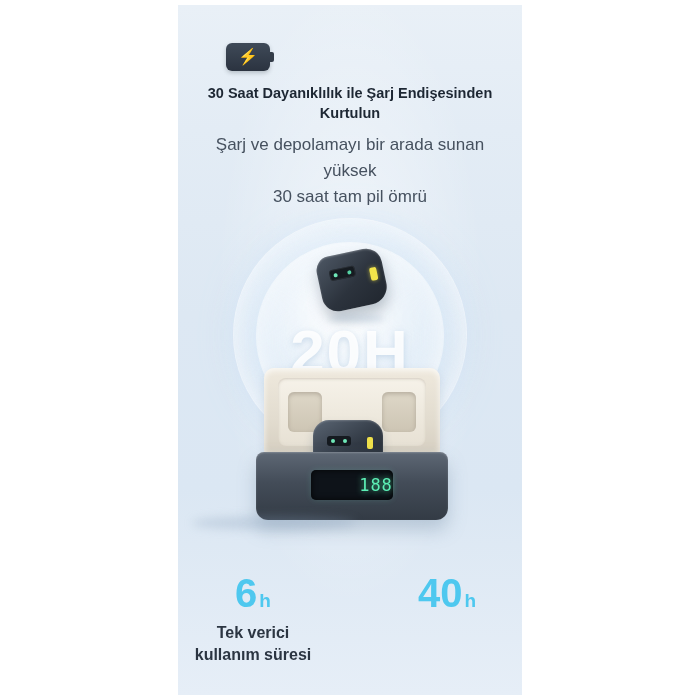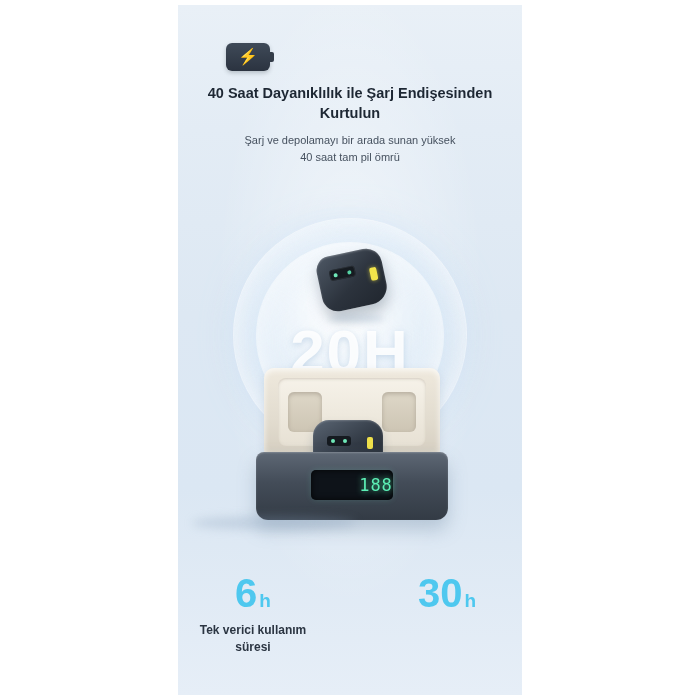--- a/index.html
+++ b/index.html
@@ -96,21 +96,21 @@
     margin: 6px 22px 0 22px;
     color: #1d2733;
     font-size: 14.5px;
     font-weight: bold;
     line-height: 1.38;
   }
 
   .subline {
     margin: 9px 26px 0 26px;
     color: #46515f;
-    font-size: 11px;
+    font-size: 17px;
     line-height: 1.52;
   }
   .subline div { margin: 0; }
 
   
   .scene {
     position: absolute;
     left: 0;
     top: 185px;
     width: 344px;
@@ -354,43 +354,43 @@
   .stat-num {
     font-size: 40px;
   }
   .stat-unit {
     font-size: 19px;
     margin-left: 2px;
   }
   .stat-label {
     margin-top: 9px;
     color: #2b3542;
-    font-size: 12px;
+    font-size: 16px;
     font-weight: bold;
     line-height: 1.4;
   }
 </style>
 </head>
 <body>
 
 <div class="page">
   <div class="banner">
 
     <div class="header">
       <div class="badge-row">
         <div class="battery-badge">
           <span class="bolt">⚡</span>
         </div>
       </div>
 
-      <div class="headline">40 Saat Dayanıklılık ile Şarj Endişesinden Kurtulun</div>
+      <div class="headline">30 Saat Dayanıklılık ile Şarj Endişesinden Kurtulun</div>
 
       <div class="subline">
         <div>Şarj ve depolamayı bir arada sunan yüksek</div>
-        <div>40 saat tam pil ömrü</div>
+        <div>30 saat tam pil ömrü</div>
       </div>
     </div>
 
     <div class="scene">
       <div class="glow-circle"></div>
       <div class="glow-circle inner"></div>
 
       <div class="ghost-text">20H</div>
 
       <div class="mic-float">
@@ -429,19 +429,19 @@
 
     <div class="stats">
       <div class="stat">
         <div class="stat-value">
           <span class="stat-num">6</span><span class="stat-unit">h</span>
         </div>
         <div class="stat-label">Tek verici kullanım süresi</div>
       </div>
       <div class="stat">
         <div class="stat-value">
-          <span class="stat-num">30</span><span class="stat-unit">h</span>
+          <span class="stat-num">40</span><span class="stat-unit">h</span>
         </div>
       </div>
     </div>
 
   </div>
 </div>
 
 </body></html>

